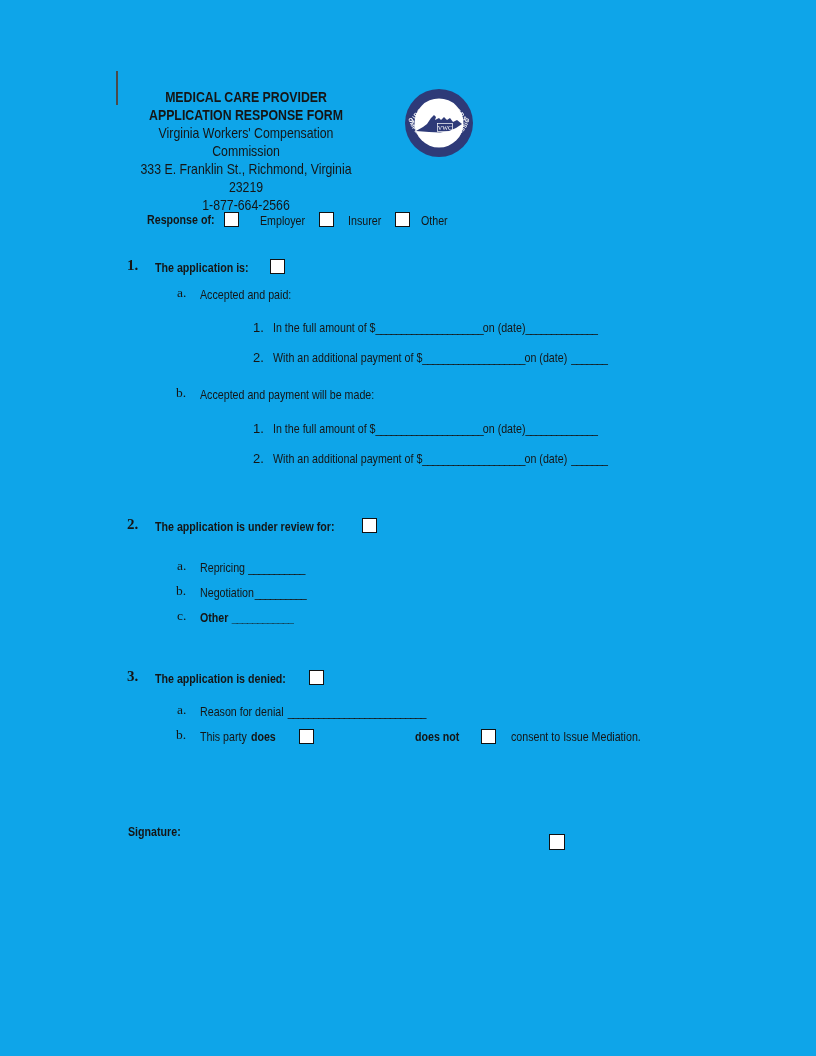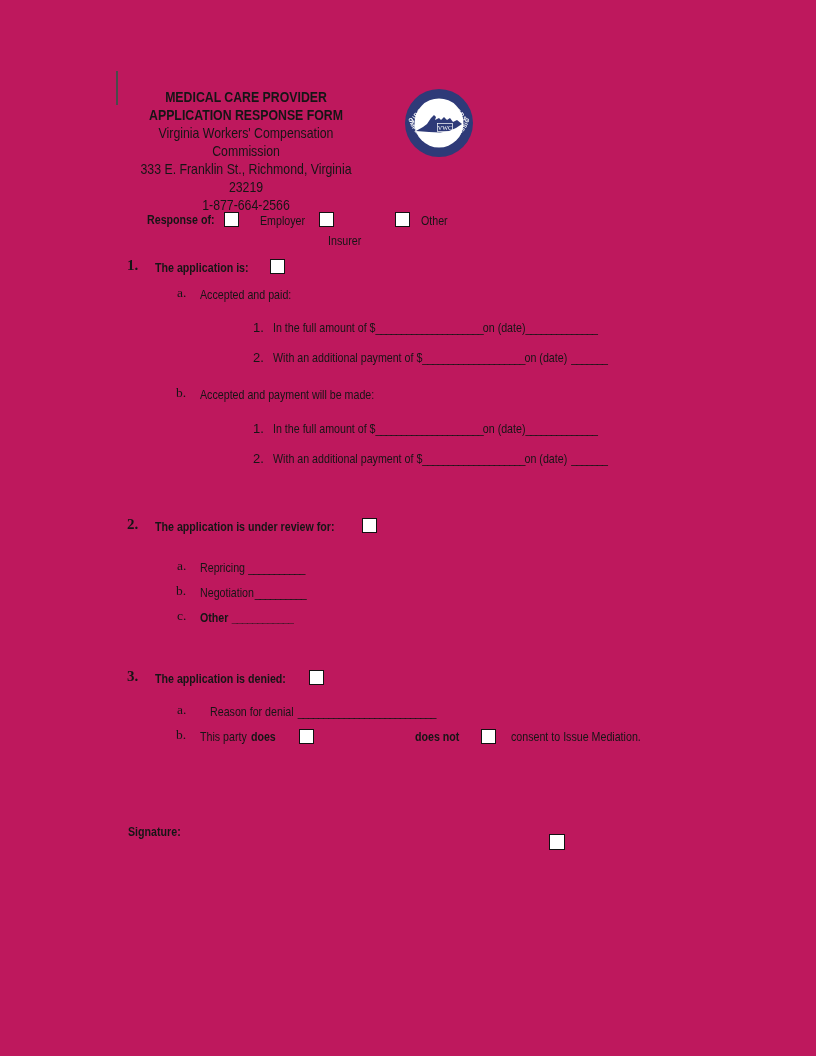--- a/index.html
+++ b/index.html
@@ -1,17 +1,17 @@
 <!DOCTYPE html>
 <html><head>
 <meta charset="utf-8">
 <style>
   html,body{margin:0;padding:0;background:#ffffff;}
   body{width:816px;height:1056px;font-family:"Liberation Sans",sans-serif;color:#151515;}
-  .page{position:relative;width:816px;height:1056px;background:#be185d;overflow:hidden;}
+  .page{position:relative;width:816px;height:1056px;background:#0ea5e9;overflow:hidden;}
   .abs{position:absolute;white-space:nowrap;}
   .b{font-weight:700;}
   .tx{display:inline-block;transform:scaleX(0.82);transform-origin:0 50%;}
   .txc{display:block;transform:scaleX(0.82);transform-origin:50% 50%;}
   .fs13{font-size:13px;}
   .cb{position:absolute;width:13px;height:13px;border:1.6px solid #111;background:#fff;box-sizing:content-box;}
   .cb-lg{width:14px;height:14px;}
   .blank{letter-spacing:-1px;}
   .gap4{margin-left:4px;}
   .gap5{margin-left:5px;}
@@ -55,21 +55,21 @@
     </text>
     <path d="M 12,43 L 19,39 L 23,36 L 27,30 L 30,27 L 32,29 L 31,32 L 35,30 L 37,32 L 40,29 L 43,32 L 46,30 L 49,34 L 53,32 L 58,36 L 52,40 L 45,43 L 36,44.5 L 25,44 Z" fill="#2e3a78"></path>
     <rect x="33.5" y="35.5" width="15" height="8" fill="none" stroke="#ffffff" stroke-width="0.7"></rect>
     <text x="41" y="42" font-size="6.2" fill="#ffffff" text-anchor="middle" font-family="Liberation Serif, serif">VWC</text>
   </svg>
 
   <span class="abs fs13 b" style="left:138px;top:212px;padding-left:9px;"><span class="tx">Response of:</span></span>
   <span class="cb" style="left:224px;top:212px;"></span>
   <span class="abs fs13" style="left:260px;top:213px;"><span class="tx">Employer</span></span>
   <span class="cb" style="left:319px;top:212px;"></span>
-  <span class="abs fs13" style="left:328px;top:213px;margin-top:20px;"><span class="tx">Insurer</span></span>
+  <span class="abs fs13" style="left:348px;top:213px;"><span class="tx">Insurer</span></span>
   <span class="cb" style="left:395px;top:212px;"></span>
   <span class="abs fs13" style="left:421px;top:213px;"><span class="tx">Other</span></span>
 
   <span class="abs num" style="left:127px;top:257px;">1.</span>
   <span class="abs fs13 b" style="left:155px;top:260px;"><span class="tx">The application is:</span></span>
   <span class="cb" style="left:270px;top:259px;"></span>
 
   <span class="abs ltr" style="left:177px;top:285px;">a.</span>
   <span class="abs fs13" style="left:200px;top:287px;"><span class="tx">Accepted and paid:</span></span>
 
@@ -113,21 +113,21 @@
   <span class="abs ltr" style="left:177px;top:608px;">c.</span>
   <span class="abs fs13" style="left:200px;top:610px;font-weight:bold;"><span class="tx">
     <span>Other</span><span class="blank gap4">____________</span>
   </span></span>
 
   <span class="abs num" style="left:127px;top:668px;">3.</span>
   <span class="abs fs13 b" style="left:155px;top:671px;"><span class="tx">The application is denied:</span></span>
   <span class="cb" style="left:309px;top:670px;"></span>
 
   <span class="abs ltr" style="left:177px;top:702px;">a.</span>
-  <span class="abs fs13" style="left:210px;top:704px;"><span class="tx">
+  <span class="abs fs13" style="left:200px;top:704px;"><span class="tx">
     <span>Reason for denial</span><span class="blank gap5">___________________________</span>
   </span></span>
 
   <span class="abs ltr" style="left:176px;top:727px;">b.</span>
   <span class="abs fs13" style="left:200px;top:729px;"><span class="tx">
     <span>This party</span><span class="b gap5">does</span>
   </span></span>
   <span class="cb" style="left:299px;top:729px;"></span>
   <span class="abs fs13 b" style="left:415px;top:729px;"><span class="tx">does not</span></span>
   <span class="cb" style="left:481px;top:729px;"></span>

